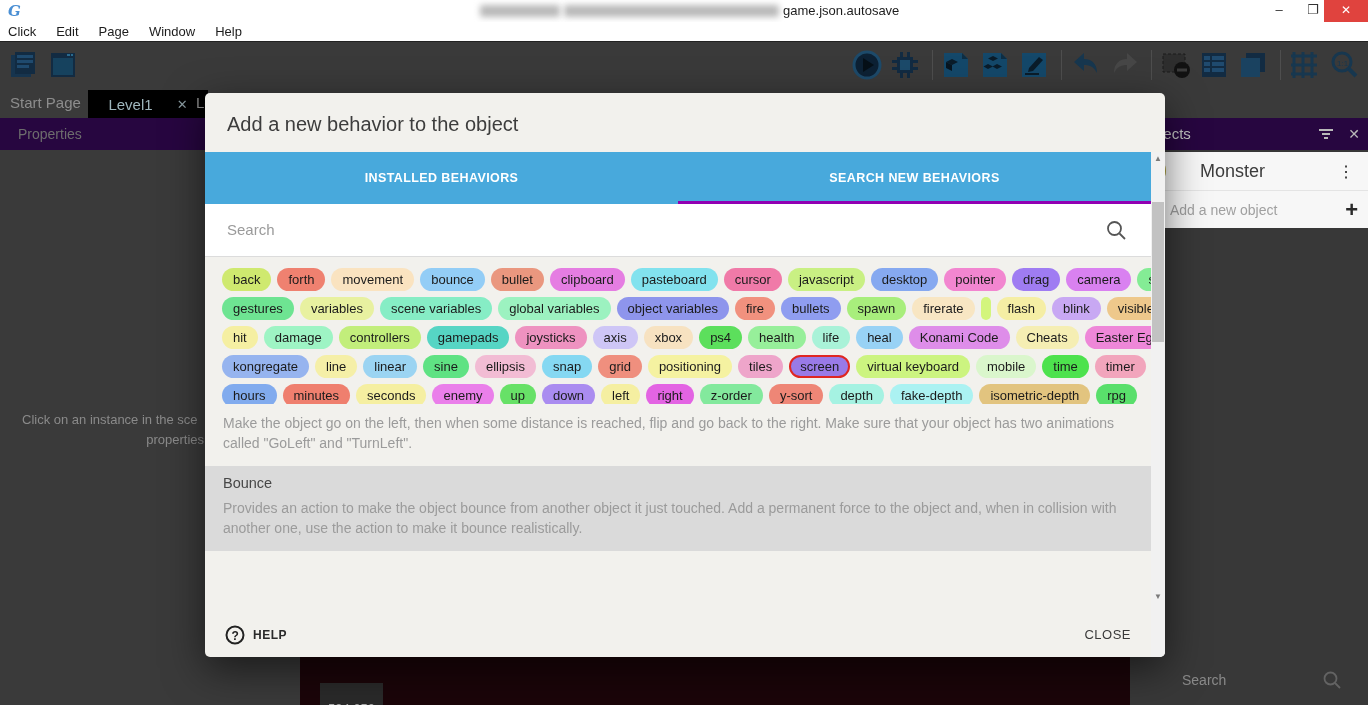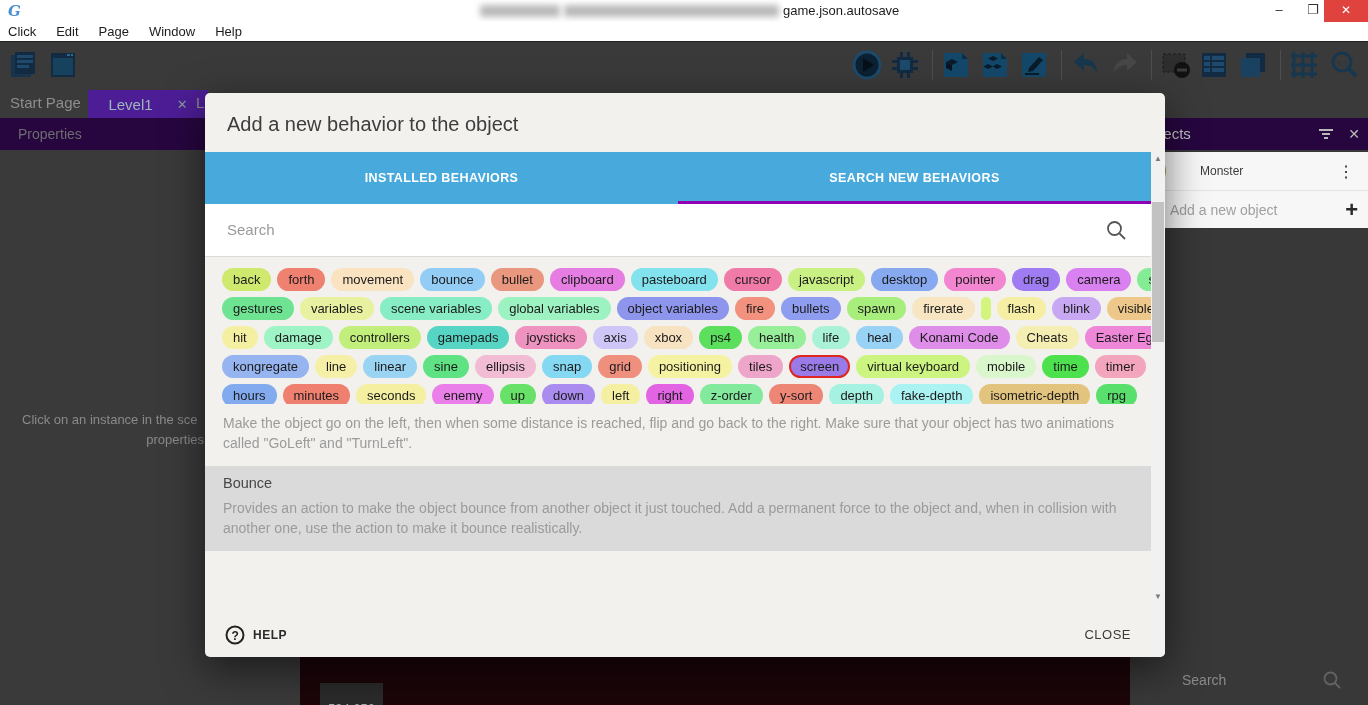--- a/index.html
+++ b/index.html
@@ -36,21 +36,21 @@
   .tb-right { position:absolute; right:6px; top:6px; display:flex; gap:5px; align-items:center; }
   .tbi { width:34px; height:34px; display:flex; align-items:center; justify-content:flex-start; }
   .tbsep { width:1px; height:30px; background:#4e4e4e; margin:0 3px; }
 
   
   .tabbar { position:absolute; left:0; top:48px; width:1368px; height:28px; }
   .tab-plain { position:absolute; top:4px; font-size:15px; color:#8d8d8d; }
   .tab-start { left:10px; }
   .tab-le { left:196px; }
   .tab-active { position:absolute; left:88px; top:0; width:120px; height:28px;
-    background:#4c1d95; color:#9fb6bd; font-size:15px; display:flex; align-items:center;
+    background:#000000; color:#9fb6bd; font-size:15px; display:flex; align-items:center;
     justify-content:center; gap:24px; }
   .tab-close-x { font-size:13px; color:#87989e; }
 
   
   .prop-header { position:absolute; left:0; top:76px; width:206px; height:32px;
     background:#270640; color:#6d6d6d; font-size:14px; line-height:32px; padding-left:18px; }
   .prop-hint { position:absolute; left:0; top:368px; width:206px; overflow:hidden;
     color:#8a8a8a; font-size:13px; line-height:20px; }
   .prop-hint .l1 { white-space:nowrap; padding-left:22px; }
   .prop-hint .l2 { text-align:right; padding-right:2px; }
@@ -67,21 +67,21 @@
   .obj-header { position:absolute; left:0; top:0; width:238px; height:32px;
     background:#270640; color:#c3c3c3; font-size:15px; line-height:32px; padding-left:10px; }
   .obj-header-icons { position:absolute; right:8px; top:0; height:32px; display:flex;
     gap:14px; align-items:center; color:#b9b9b9; }
   .obj-row { position:absolute; left:0; width:238px; height:38px; background:#f7f7f7;
     display:flex; align-items:center; }
   .row-monster { top:34px; }
   .row-add { top:72px; border-top:1px solid #e4e4e4; }
   .monster-avatar { position:absolute; left:8px; top:5px; width:28px; height:28px;
     border-radius:50%; background:#aea23a; }
-  .monster-label { margin-left:70px; font-size:12px; color:#3c3c3c;text-align:center; }
+  .monster-label { margin-left:70px; font-size:18px; color:#3c3c3c;text-align:center; }
   .add-label { margin-left:40px; font-size:14px; color:#a0a0a0; }
   .dots-icon { position:absolute; right:14px; font-size:16px; color:#222; letter-spacing:0; }
   .plus-icon { position:absolute; right:10px; font-size:22px; color:#2a2a2a; font-weight:bold; }
   .obj-search { position:absolute; left:0; top:540px; width:238px; height:47px; }
   .obj-search .ph { position:absolute; left:52px; top:14px; font-size:14px; color:#8a8a8a; }
   .obj-search svg { position:absolute; right:26px; top:12px; }
 
   
   .modal { position:absolute; left:205px; top:93px; width:960px; height:564px;
     background:#f2f1ed; border-radius:5px; box-shadow:0 12px 40px rgba(0,0,0,.55);

